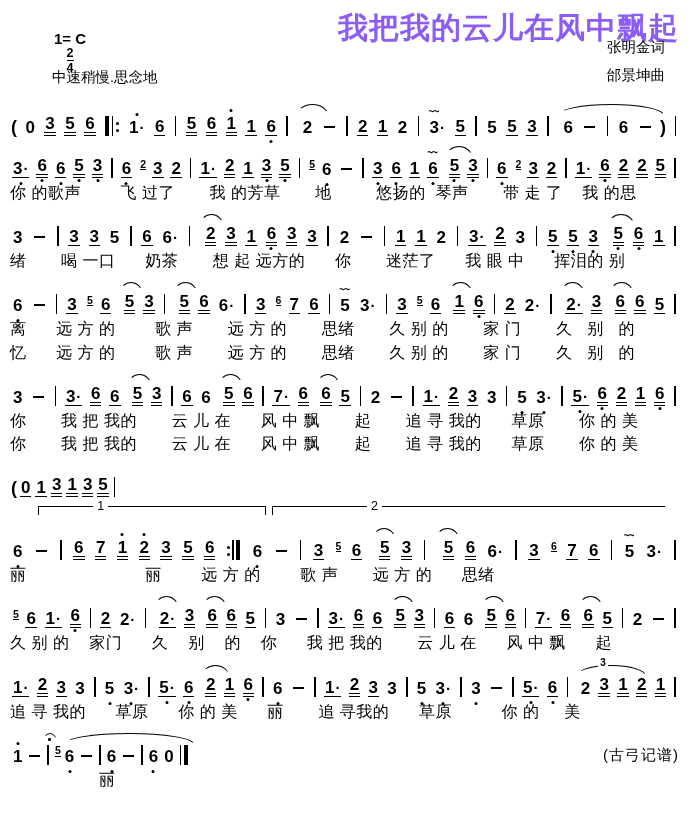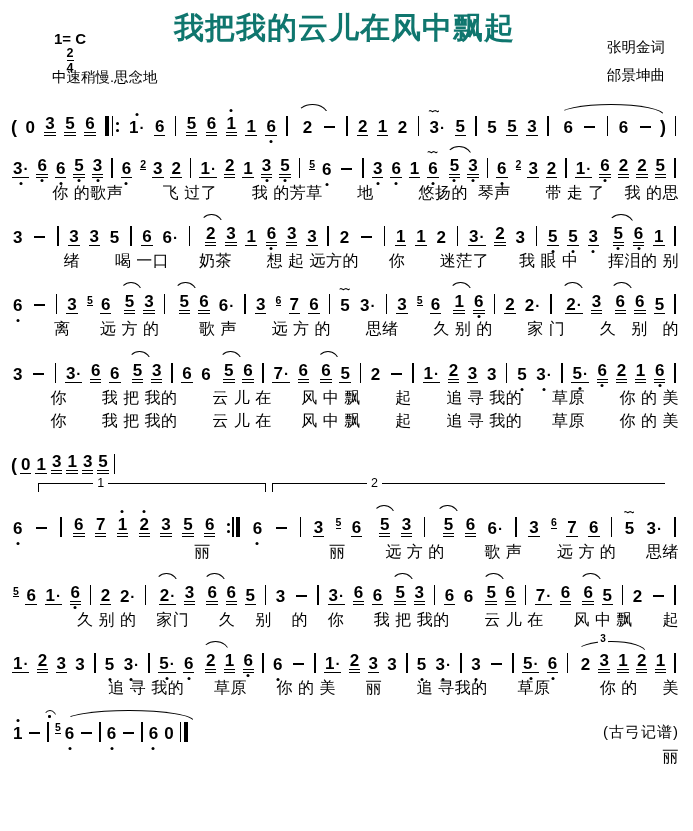--- a/index.html
+++ b/index.html
@@ -43,36 +43,36 @@
   .ferm .fa{position:absolute;bottom:23px;left:-1px;display:block;width:12px;height:7px;border:1.5px solid transparent;border-top:1.5px solid #000;border-radius:50%/100% 100% 0 0;}
   .ferm .fd{position:absolute;bottom:24px;left:4px;display:block;width:2.5px;height:2.5px;background:#000;border-radius:50%;}
 
   
   .voltarow{position:relative;height:13px;margin-top:8px;}
   .volta{position:absolute;top:1px;height:8px;border-top:1.3px solid #000;border-left:1.3px solid #000;}
   .v1{border-right:1.3px solid #000;}
   .vlbl{position:absolute;top:-8px;left:24%;background:#fff;padding:0 4px;font-size:12.5px;}
 
   
-  .lyric{white-space:pre;font-size:16px;line-height:1.45;letter-spacing:0.5px;text-align:right;}
+  .lyric{white-space:pre;font-size:16px;line-height:1.45;letter-spacing:0.5px;}
   .scorefooter{margin-left:auto;font-size:15px;align-self:flex-end;letter-spacing:1px;text-align:center;}
 </style>
 </head>
 <body>
 
 <div class="page">
   <div class="hdr">
     <div class="keysig">
       <span>1= C</span>
       <span class="frac">
         <b>2</b>
         <b class="den">4</b>
       </span>
     </div>
-    <h1 class="title" id="songtitle" style="color: #0f766e;">我把我的云儿在风中飘起</h1>
+    <h1 class="title" id="songtitle" style="color: #8b5cf6; text-align: right;">我把我的云儿在风中飘起</h1>
     <div class="tempo">中速稍慢.思念地</div>
     <div class="credits">
       <div>张明金词</div>
       <div>邰景坤曲</div>
     </div>
   </div>
   <div id="score">
       <div class="system">
         <div class="notes just">
           <span class="paren">(</span>
@@ -267,20 +267,21 @@
           <span class="note u2">3</span>
           <span class="arcw">
             <i class="arc" style="width: 1.3em;"></i>
           </span>
           <span class="note u2">6</span>
           <span class="note u2">6</span>
           <span class="note u1">5</span>
           <span class="bl"></span>
         </div>
         <div class="lyric">离      远 方 的        歌 声       远 方 的       思绪       久 别 的       家 门       久   别   的</div>
+        <div class="lyric">忆      远 方 的        歌 声       远 方 的       思绪       久 别 的       家 门       久   别   的</div>
       </div>
       <div class="system">
         <div class="notes just">
           <span class="note">3</span>
           <span class="dash"></span>
           <span class="bl"></span>
           <span class="note u1">3<span class="ad">·</span></span>
           <span class="note u2">6</span>
           <span class="note u1">6</span>
           <span class="arcw">

